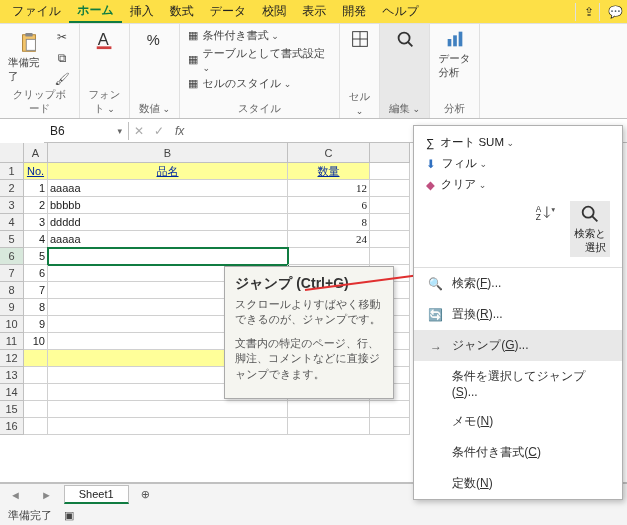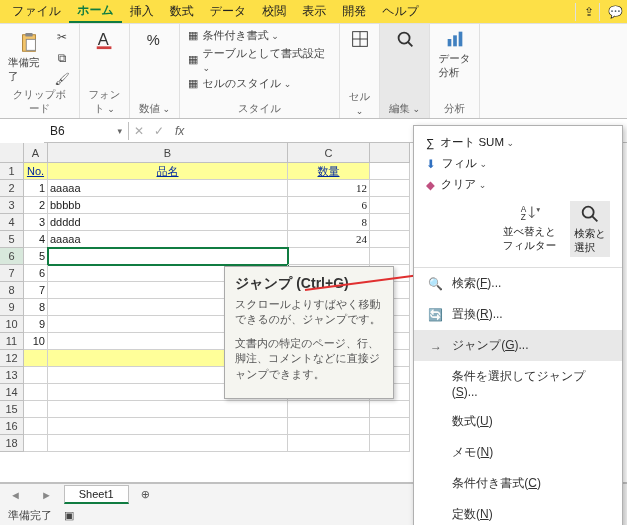--- a/index.html
+++ b/index.html
@@ -296,27 +296,20 @@
           <div class="cell c-c"></div>
           <div class="cell" style="width:40px"></div>
         </div>
         <div class="row">
           <div class="rowhdr">16</div>
           <div class="cell c-a"></div>
           <div class="cell c-b"></div>
           <div class="cell c-c"></div>
           <div class="cell" style="width:40px"></div>
         </div>
-        <div class="row">
-          <div class="rowhdr">18</div>
-          <div class="cell c-a"></div>
-          <div class="cell c-b"></div>
-          <div class="cell c-c"></div>
-          <div class="cell" style="width:40px"></div>
-        </div>
       </div>
   </div>
 </div>
 
 <div class="tooltip">
   <div class="tt-title">ジャンプ (Ctrl+G)</div>
   <p>スクロールよりすばやく移動できるのが、ジャンプです。</p>
   <p>文書内の特定のページ、行、脚注、コメントなどに直接ジャンプできます。</p>
 </div>
 
@@ -344,53 +337,47 @@
         <span class="drop">クリア</span>
       </div>
     <div class="ed-big">
       <div class="ed-bigbtn">
         <svg width="22" height="22" viewBox="0 0 24 24">
             <text x="2" y="12" font-size="9" fill="#333">A</text>
             <text x="2" y="21" font-size="9" fill="#333">Z</text>
             <path d="M14 6 L14 18 L11 15 M14 18 L17 15" stroke="#333" fill="none"></path>
             <path d="M19 8 L23 8 L21 12 Z" fill="#555"></path>
           </svg>
-        <span style="white-space:pre;text-align:center">並べ替えと
-フィルター</span>
       </div>
       <div class="ed-bigbtn" style="background:#e8e8e8;padding:2px 4px">
         <svg width="22" height="22" viewBox="0 0 24 24">
             <circle cx="10" cy="10" r="6" fill="none" stroke="#333" stroke-width="2"></circle>
             <line x1="14" y1="14" x2="20" y2="20" stroke="#333" stroke-width="2"></line>
           </svg>
-        <span style="white-space:pre;text-align:left">検索と
+        <span style="white-space:pre;text-align:right">検索と
 選択</span>
       </div>
     </div>
   </div>
   <div class="search-menu">
     <div class="sm-item">
         <span class="sm-icon">🔍</span>
         <span>検索(<span class="u">F</span>)...</span>
       </div>
     <div class="sm-item">
         <span class="sm-icon">🔄</span>
         <span>置換(<span class="u">R</span>)...</span>
       </div>
     <div class="sm-item hover">
         <span class="sm-icon">→</span>
         <span>ジャンプ(<span class="u">G</span>)...</span>
       </div>
     <div class="sm-item">
         <span class="sm-icon"></span>
         <span>条件を選択してジャンプ(<span class="u">S</span>)...</span>
-      </div>
-    <div class="sm-item">
-        <span class="sm-icon"></span>
-        <span>数式(<span class="u">U</span>)</span>
       </div>
     <div class="sm-item">
         <span class="sm-icon"></span>
         <span>メモ(<span class="u">N</span>)</span>
       </div>
     <div class="sm-item">
         <span class="sm-icon"></span>
         <span>条件付き書式(<span class="u">C</span>)</span>
       </div>
     <div class="sm-item">

